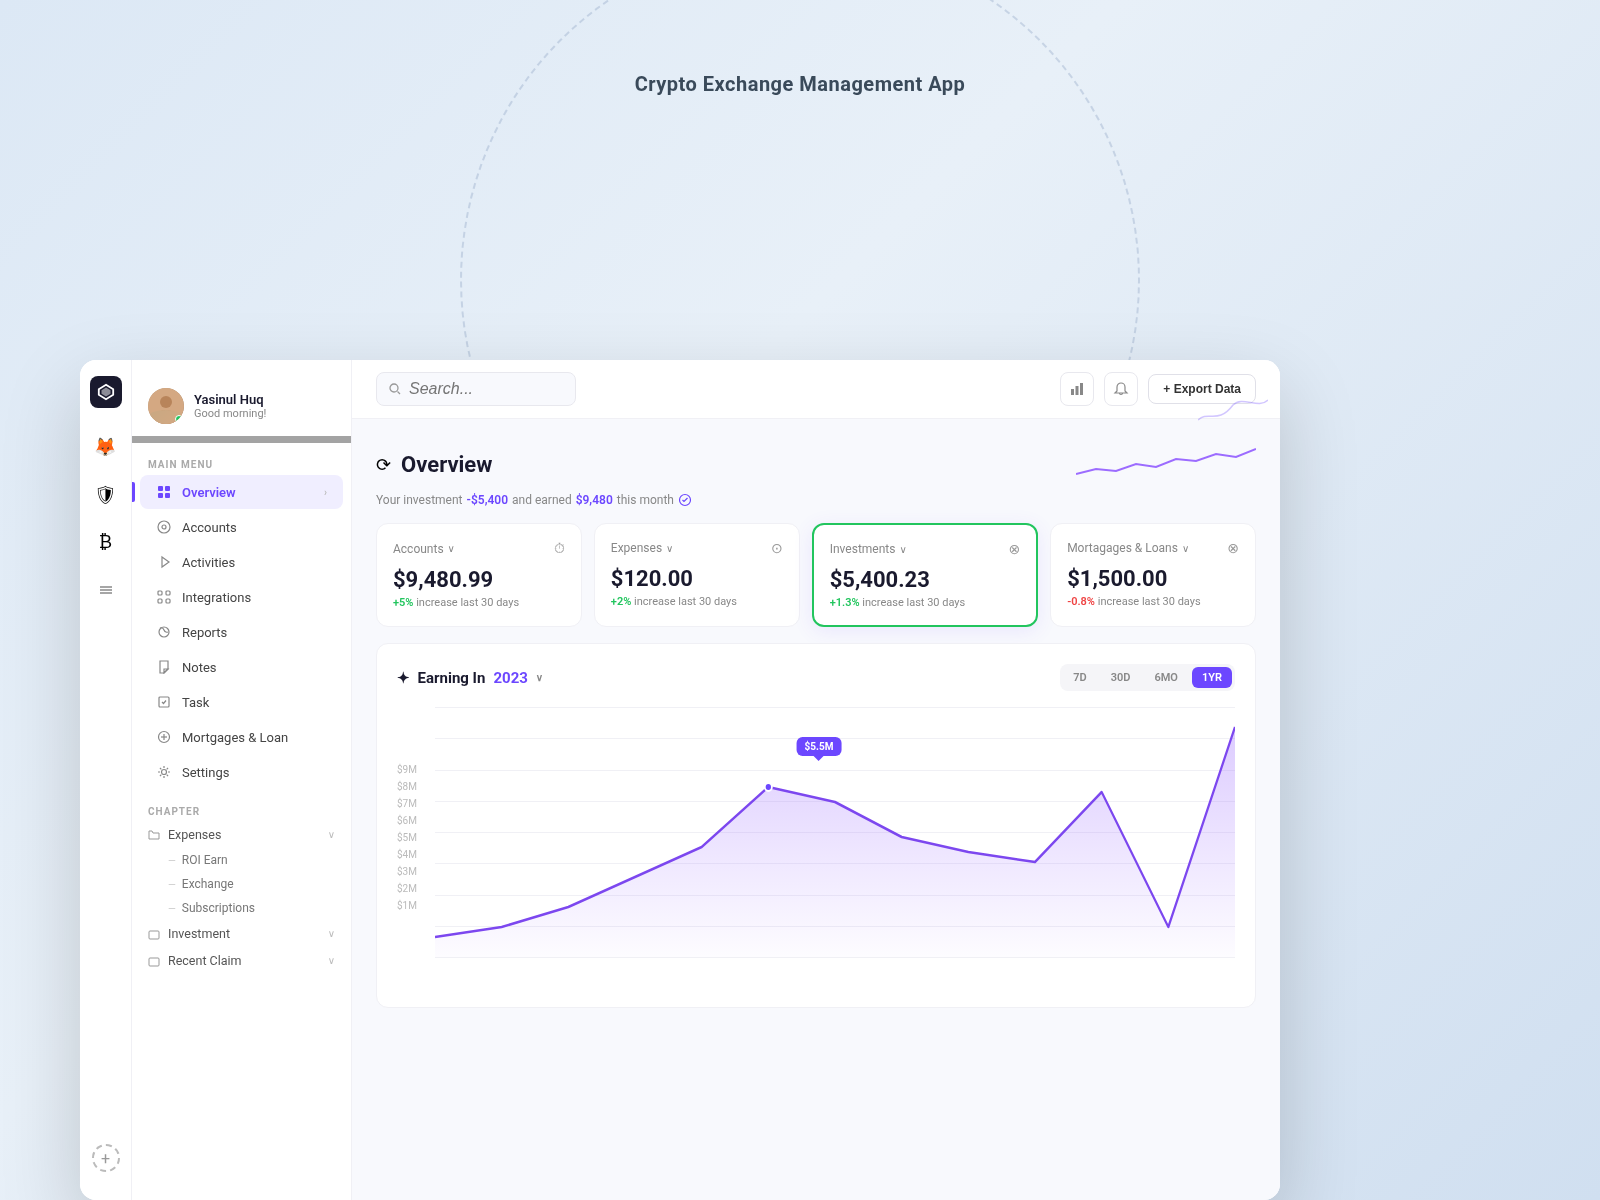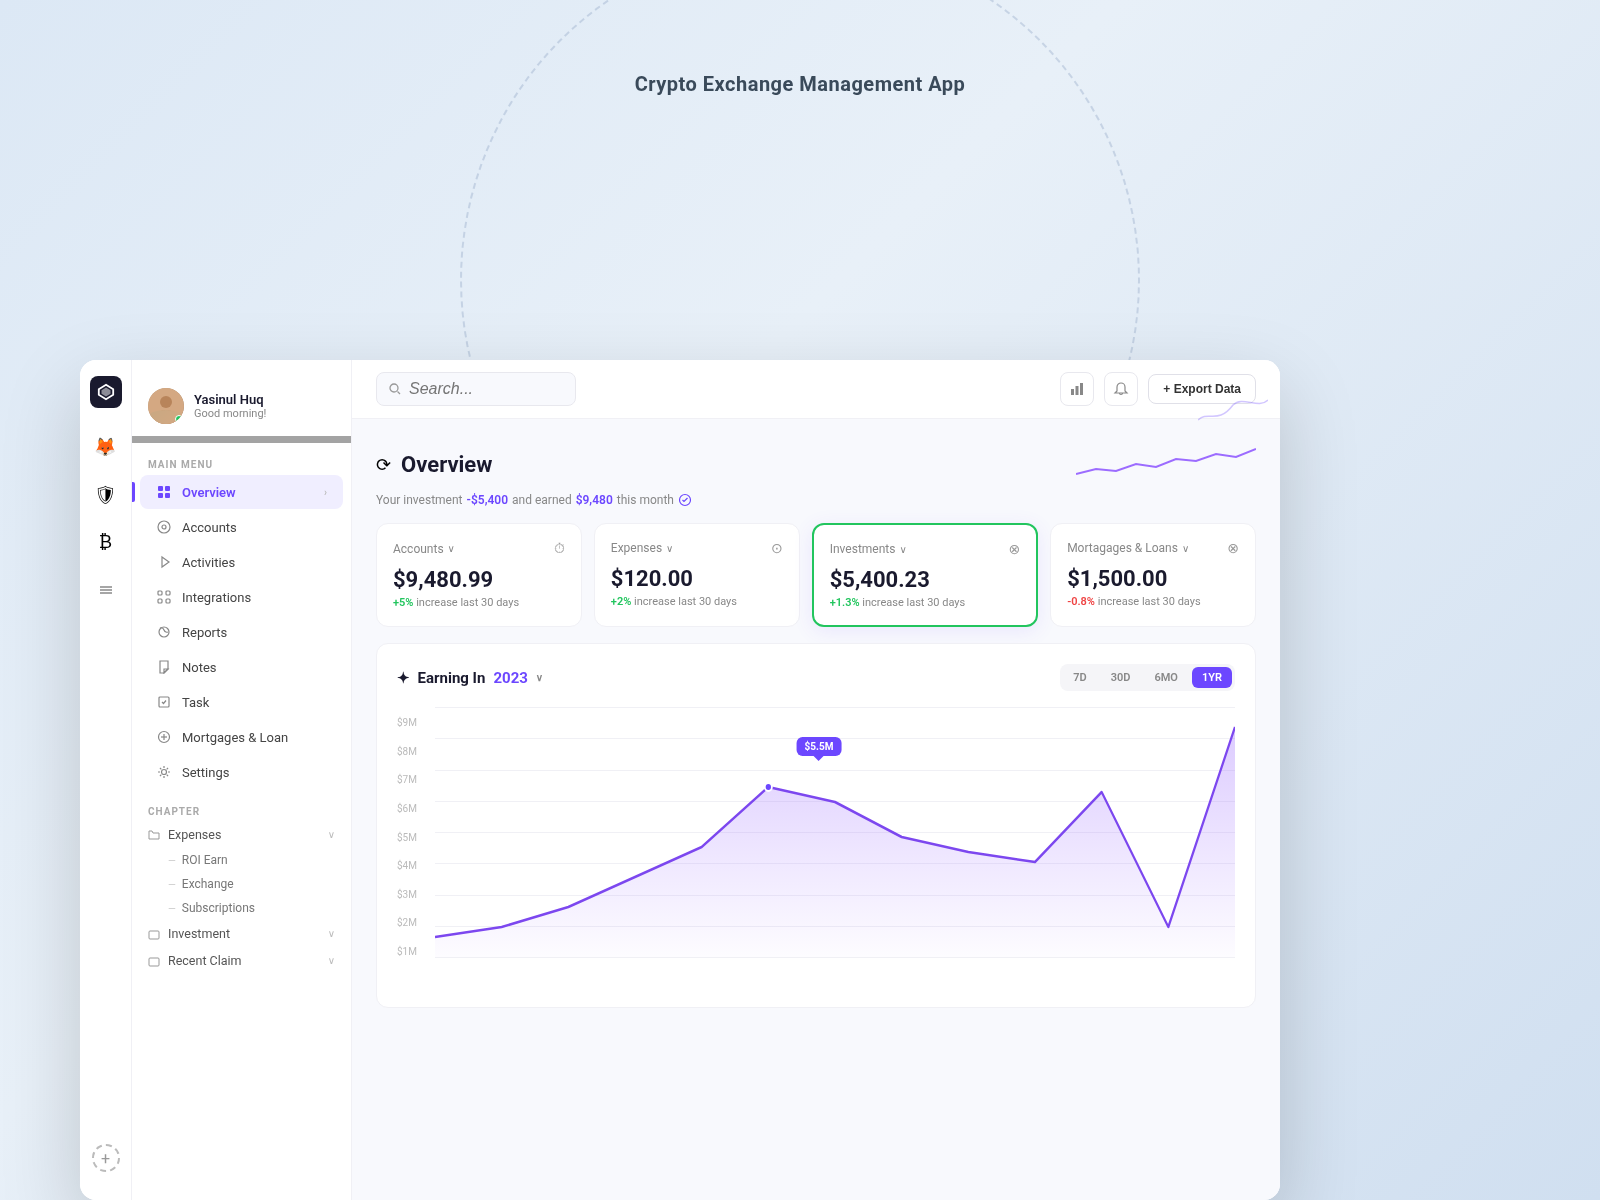--- a/index.html
+++ b/index.html
@@ -424,21 +424,21 @@
       height: 280px;
     }
 
     .y-labels {
       position: absolute;
       left: 0;
       top: 10px;
       bottom: 30px;
       display: flex;
       flex-direction: column;
-      justify-content: space-between;
+      justify-content: center;
       font-size: 10px;
       color: #bbb;
       width: 32px;
       gap: 6px;
     }
 
     .chart-grid {
       position: absolute;
       left: 38px;
       right: 0;

